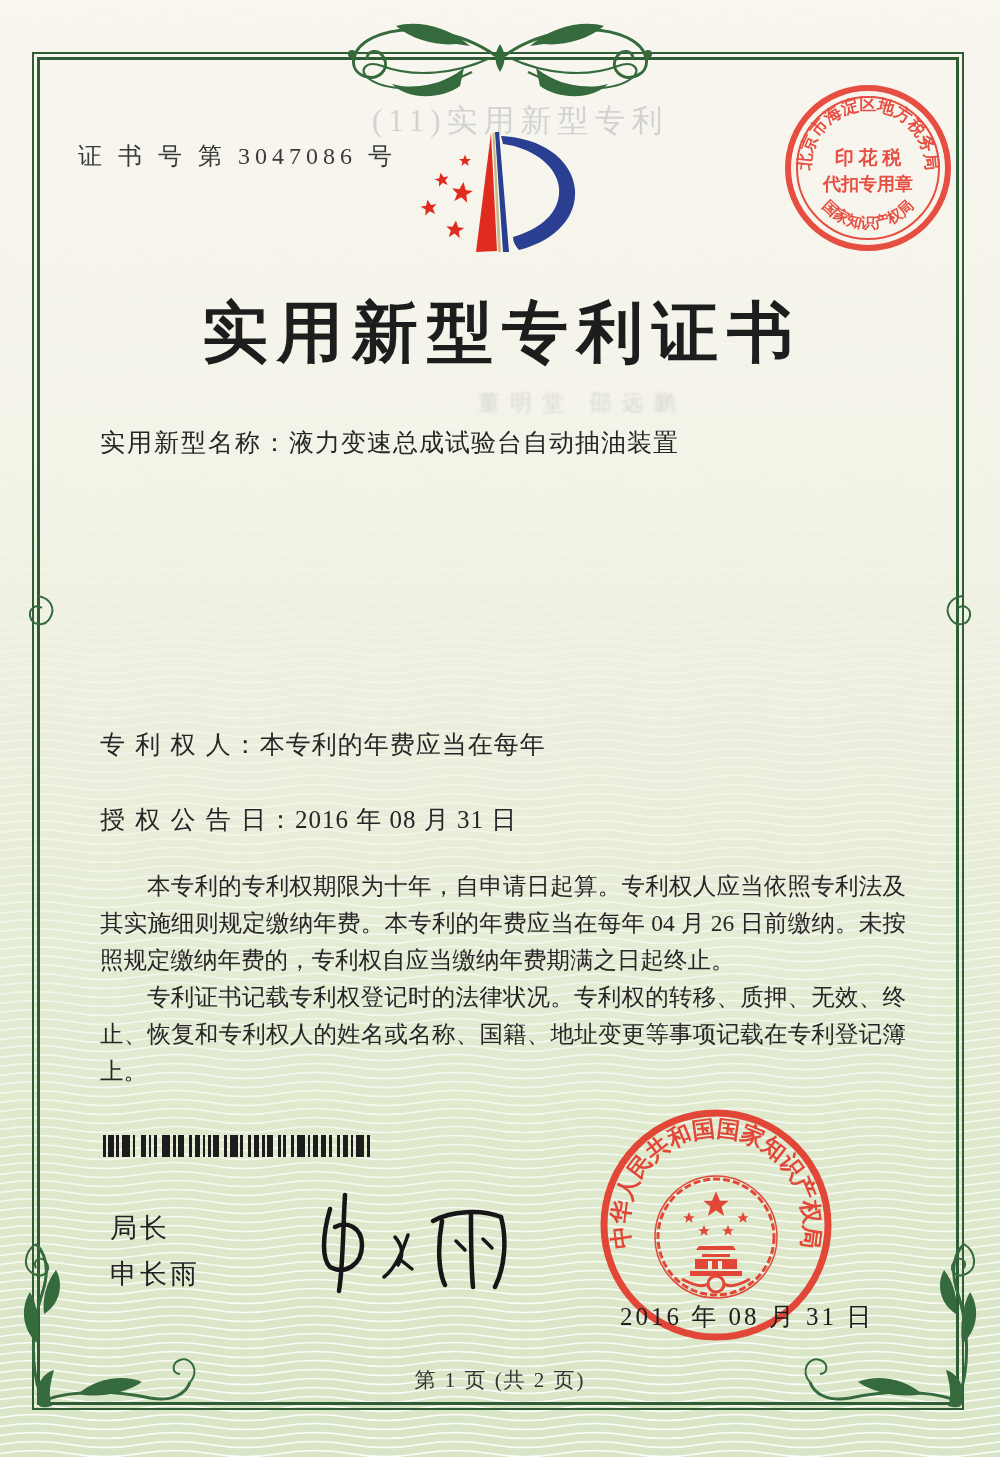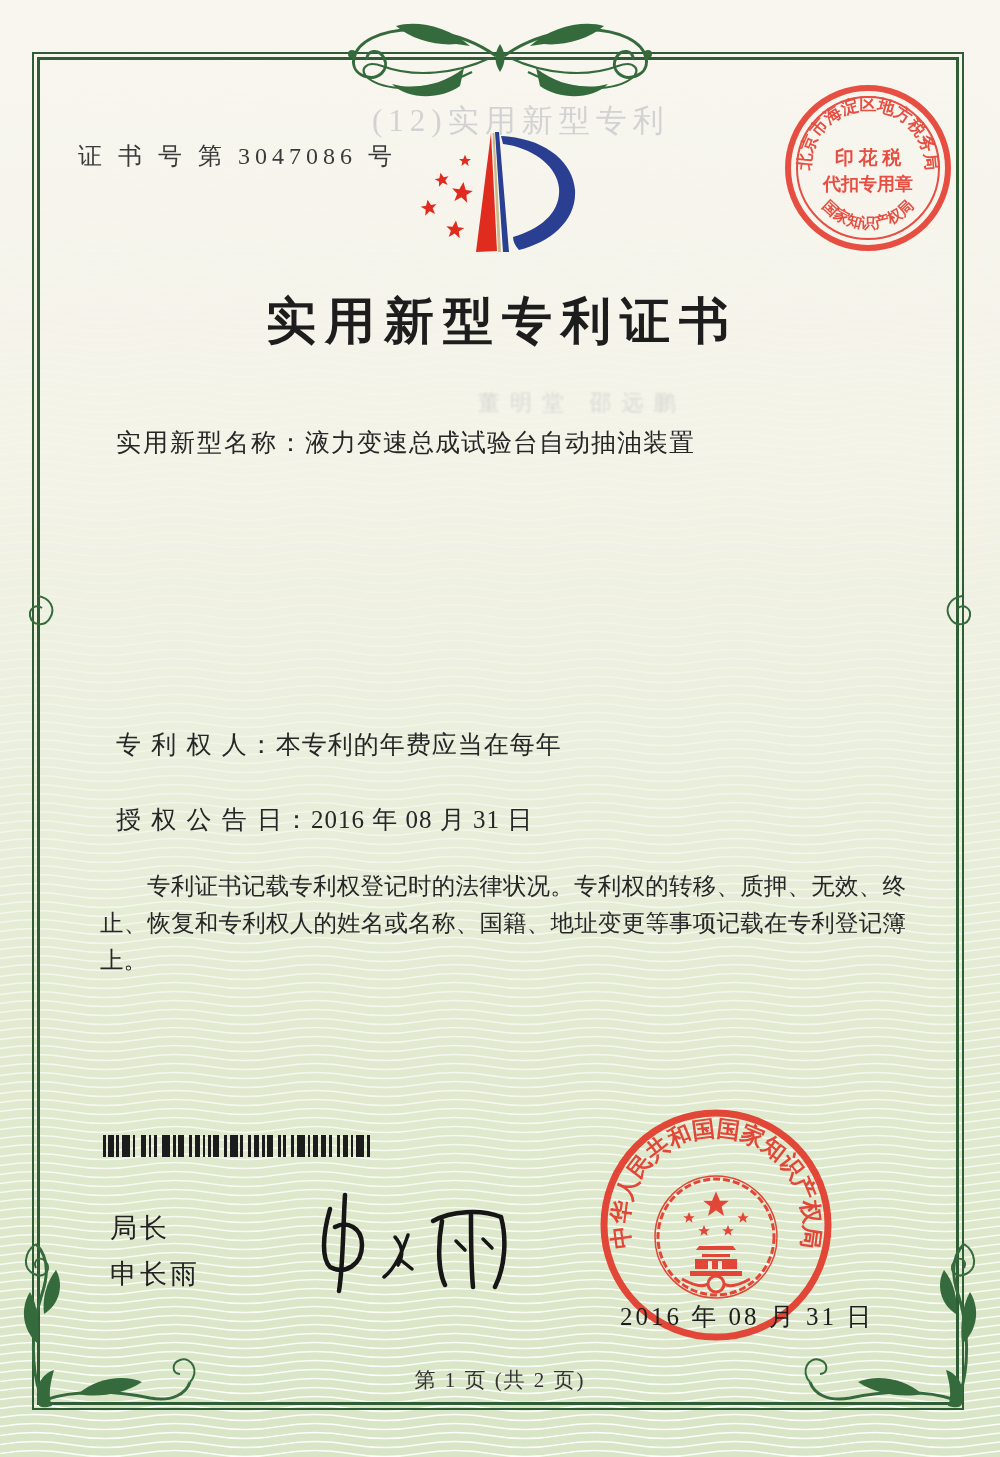--- a/index.html
+++ b/index.html
@@ -4,24 +4,24 @@
 <style>
   html,body{margin:0;padding:0;background:#ffffff;}
   .page{position:relative;width:1000px;height:1457px;overflow:hidden;
         background:linear-gradient(180deg,#f8f6ef 0%,#f4f3e8 30%,#e9eedb 55%,#dfe9cd 78%,#d9e5c7 100%);
         font-family:"Liberation Serif","DejaVu Serif",serif;color:#222;}
   .abs{position:absolute;}
   svg{display:block;}
   .cert-no{left:78px;top:140px;font-size:24px;letter-spacing:5px;color:#3a3a3a;}
   .ghost1{left:372px;top:100px;font-size:31px;letter-spacing:6px;color:rgba(125,130,150,.30);filter:blur(.7px);}
   .ghost2{left:478px;top:388px;font-size:22px;letter-spacing:10px;color:rgba(120,120,135,.22);filter:blur(1px);}
-  .title{left:4px;right:0;top:288px;text-align:center;font-size:50px;font-weight:bold;
+  .title{left:4px;right:0;top:288px;text-align:center;font-size:66px;font-weight:bold;
          letter-spacing:9px;color:#1d1d1d;}
   .fieldrow{left:100px;width:820px;font-size:25px;letter-spacing:1px;color:#262626;white-space:nowrap;}
-  .fieldrow .lab{letter-spacing:2px;margin-left:16px;}
+  .fieldrow .lab{letter-spacing:2px;}
   .paras{left:100px;width:806px;top:868px;font-size:23.5px;line-height:37px;text-align:justify;color:#262626;}
   .paras p{margin:0;text-indent:2em;}
   .barcode{left:103px;top:1135px;width:274px;height:22px;display:flex;align-items:stretch;overflow:hidden;}
   .barcode .bar{background:#1c1c1c;height:100%;flex:none;}
   .barcode .space{background:transparent;height:100%;flex:none;}
   .official{left:110px;font-family:"Liberation Sans","DejaVu Sans",sans-serif;
             font-size:27px;font-weight:500;color:#222;letter-spacing:3px;}
   .seal-date{left:620px;top:1300px;font-size:25px;letter-spacing:3px;color:#1d1d1d;}
   .footer{left:0;right:0;top:1366px;text-align:center;font-size:21px;letter-spacing:2px;color:#333;}
   .frame{position:absolute;left:32px;top:52px;width:928px;height:1354px;border:2px solid #2f5d35;}
@@ -89,21 +89,21 @@
         <use href="#cornflo"></use>
       </g>
     <g transform="translate(38,612)">
         <use href="#edgecurl"></use>
       </g>
     <g transform="translate(962,612) scale(-1,1)">
         <use href="#edgecurl"></use>
       </g>
   </svg>
 
-  <div class="abs ghost1">(12)实用新型专利</div>
+  <div class="abs ghost1">(11)实用新型专利</div>
   <div class="abs ghost2">董明堂 邵远鹏</div>
 
   <div class="abs cert-no">证 书 号 第 3047086 号</div>
 
   <svg class="abs" width="190" height="135" style="left:415px;top:128px;">
     <defs>
       <path id="star" d="M0,-10 L2.94,-3.09 L9.51,-3.09 L4.19,1.18 L5.88,8.09 L0,3.82 L-5.88,8.09 L-4.19,1.18 L-9.51,-3.09 L-2.94,-3.09 Z"></path>
     </defs>
     <g fill="#e02b1f">
       <use href="#star" transform="translate(50,33) scale(0.62)"></use>
@@ -143,20 +143,21 @@
     <span class="lab">实用新型名称：</span><span>液力变速总成试验台自动抽油装置</span>
   </div>
   <div class="abs fieldrow" style="top:728px;">
     <span class="lab">专 利 权 人：</span><span>本专利的年费应当在每年</span>
   </div>
   <div class="abs fieldrow" style="top:803px;">
     <span class="lab">授 权 公 告 日：</span><span>2016 年 08 月 31 日</span>
   </div>
 
   <div class="abs paras">
+    <p>本专利的专利权期限为十年，自申请日起算。专利权人应当依照专利法及其实施细则规定缴纳年费。本专利的年费应当在每年 04 月 26 日前缴纳。未按照规定缴纳年费的，专利权自应当缴纳年费期满之日起终止。</p>
     <p>专利证书记载专利权登记时的法律状况。专利权的转移、质押、无效、终止、恢复和专利权人的姓名或名称、国籍、地址变更等事项记载在专利登记簿上。</p>
   </div>
 
   <div class="abs barcode">
       <div class="bar" style="width: 2.7px;"></div>
       <div class="space" style="width: 2.7px;"></div>
       <div class="bar" style="width: 5.4px;"></div>
       <div class="space" style="width: 2.7px;"></div>
       <div class="bar" style="width: 2.7px;"></div>
       <div class="space" style="width: 2.7px;"></div>

